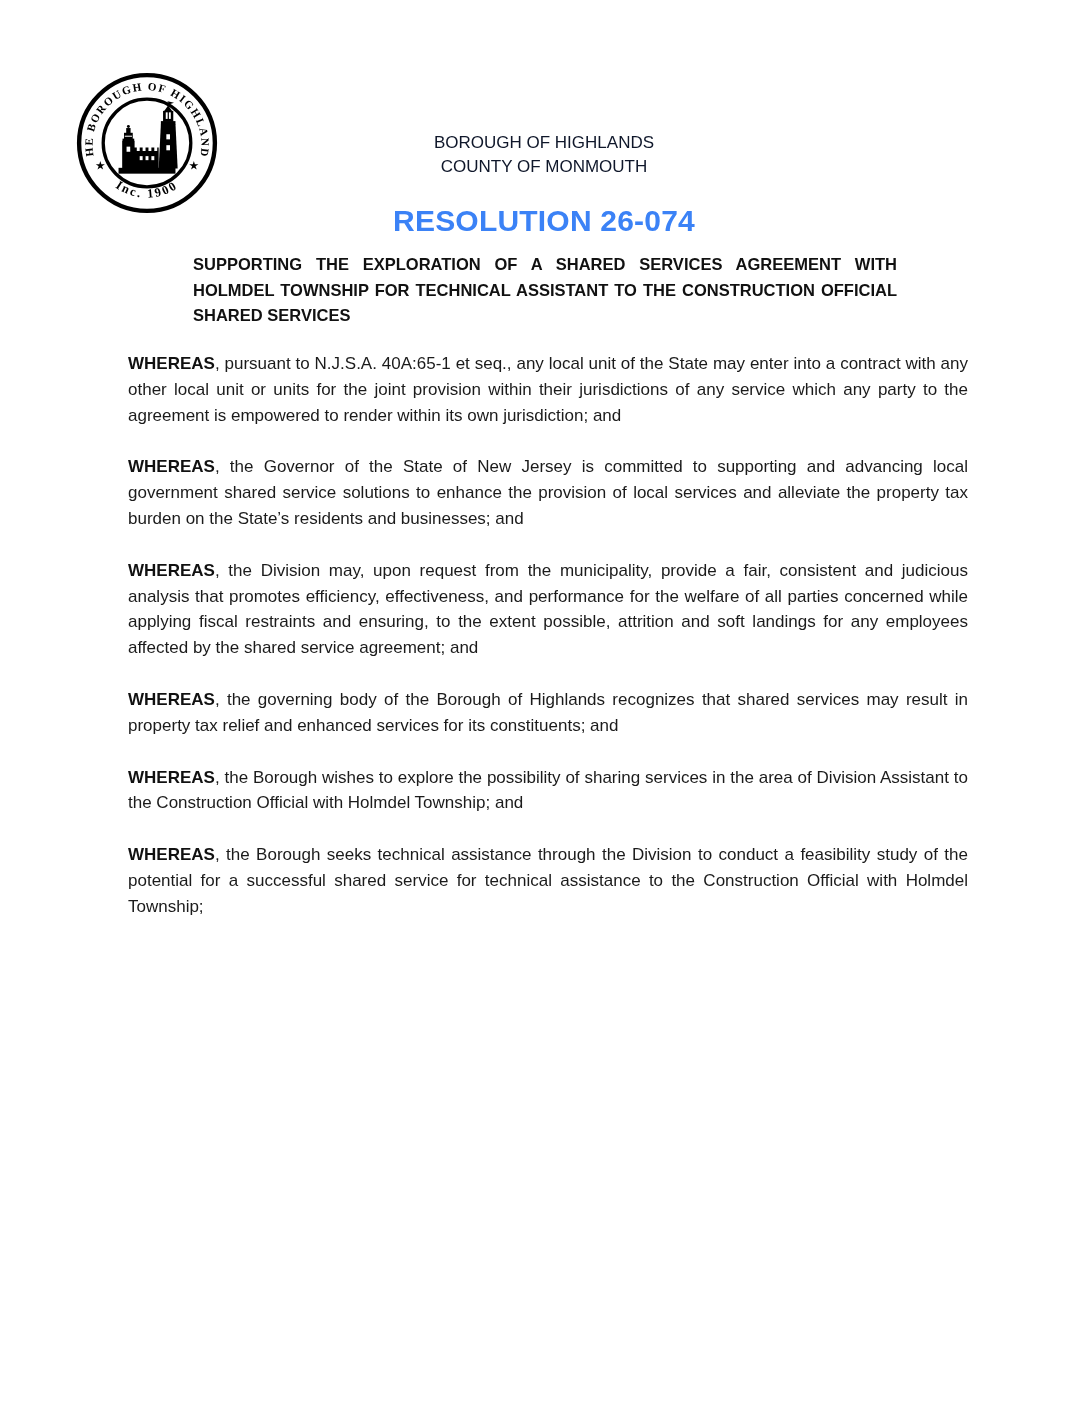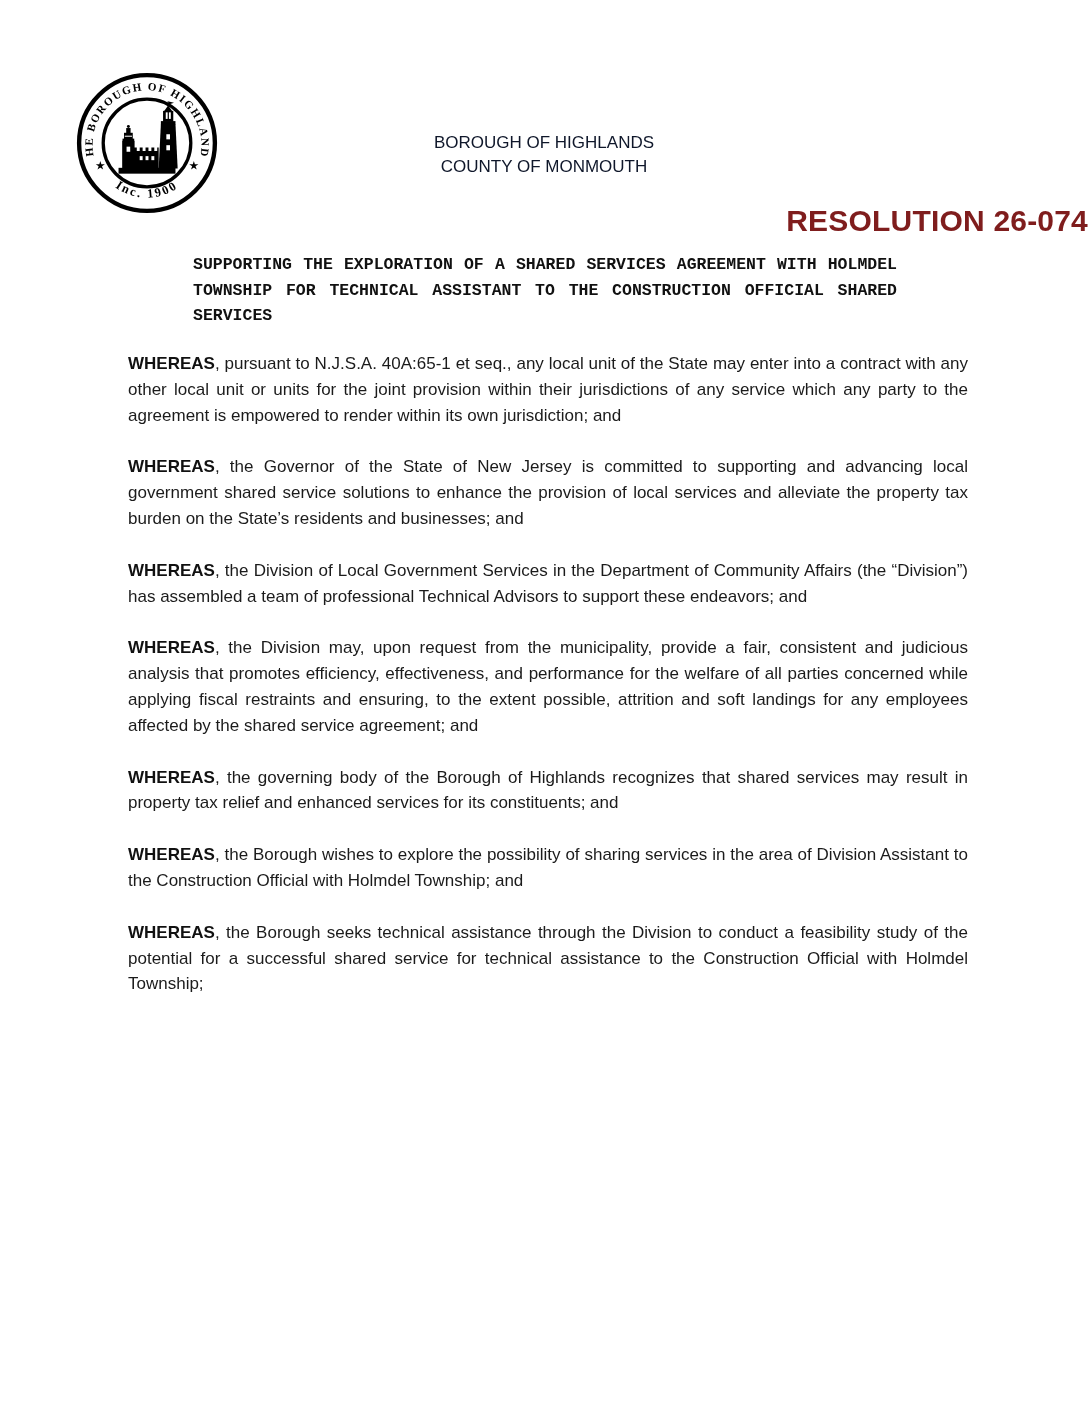--- a/index.html
+++ b/index.html
@@ -35,37 +35,36 @@
     text-align: center;
     font-size: 17px;
     line-height: 23.5px;
     color: #0f172a;
   }
   .doc-title {
     position: absolute;
     top: 204px;
     left: 0;
     width: 100%;
-    text-align: right;
+    text-align: center;
     font-weight: 700;
     font-size: 30px;
     letter-spacing: 0.2px;
-    color: #7f1d1d;
+    color: #3b82f6;
   }
   .doc-subtitle {
     position: absolute;
     top: 252px;
     left: 193px;
     width: 704px;
     font-weight: 700;
     font-size: 16.5px;
     line-height: 25.5px;
     text-align: justify;
     color: #111;
-    font-family: Liberation Mono, monospace;
   }
   .body-text {
     position: absolute;
     top: 351px;
     left: 128px;
     width: 840px;
     font-size: 17px;
     line-height: 25.8px;
     text-align: justify;
     color: #1b1b1b;
@@ -128,20 +127,19 @@
     <div>COUNTY OF MONMOUTH</div>
   </div>
 
   <div class="doc-title">RESOLUTION 26-074</div>
 
   <div class="doc-subtitle">SUPPORTING THE EXPLORATION OF A SHARED SERVICES AGREEMENT WITH HOLMDEL TOWNSHIP FOR TECHNICAL ASSISTANT TO THE CONSTRUCTION OFFICIAL SHARED SERVICES</div>
 
   <div class="body-text">
     <p><b>WHEREAS</b><span>, pursuant to N.J.S.A. 40A:65-1 et seq., any local unit of the State may enter into a contract with any other local unit or units for the joint provision within their jurisdictions of any service which any party to the agreement is empowered to render within its own jurisdiction; and</span></p>
     <p><b>WHEREAS</b><span>, the Governor of the State of New Jersey is committed to supporting and advancing local government shared service solutions to enhance the provision of local services and alleviate the property tax burden on the State’s residents and businesses; and</span></p>
-    <p><b>WHEREAS</b><span>, the Division of Local Government Services in the Department of Community Affairs (the “Division”) has assembled a team of professional Technical Advisors to support these endeavors; and</span></p>
     <p><b>WHEREAS</b><span>, the Division may, upon request from the municipality, provide a fair, consistent and judicious analysis that promotes efficiency, effectiveness, and performance for the welfare of all parties concerned while applying fiscal restraints and ensuring, to the extent possible, attrition and soft landings for any employees affected by the shared service agreement; and</span></p>
     <p><b>WHEREAS</b><span>, the governing body of the Borough of Highlands recognizes that shared services may result in property tax relief and enhanced services for its constituents; and</span></p>
     <p><b>WHEREAS</b><span>, the Borough wishes to explore the possibility of sharing services in the area of Division Assistant to the Construction Official with Holmdel Township; and</span></p>
     <p><b>WHEREAS</b><span>, the Borough seeks technical assistance through the Division to conduct a feasibility study of the potential for a successful shared service for technical assistance to the Construction Official with Holmdel Township;</span></p>
   </div>
 
 </div>
 
 </body></html>

